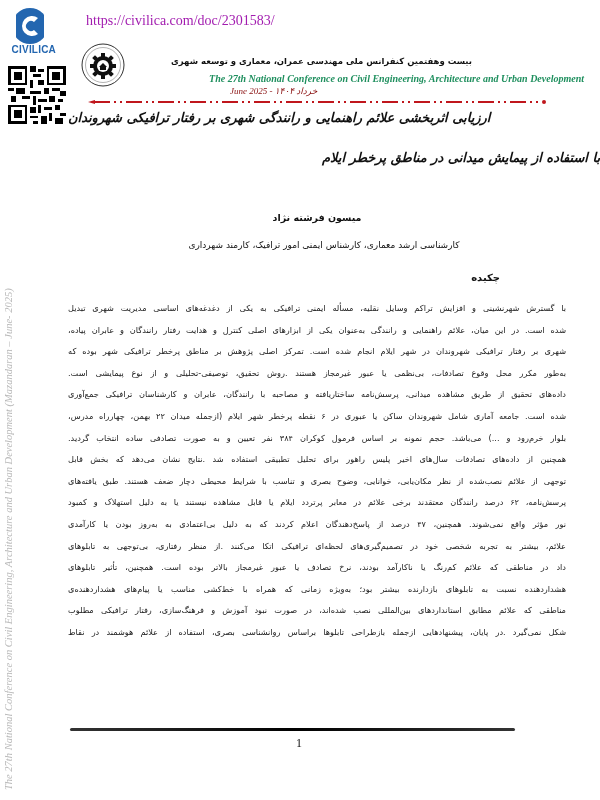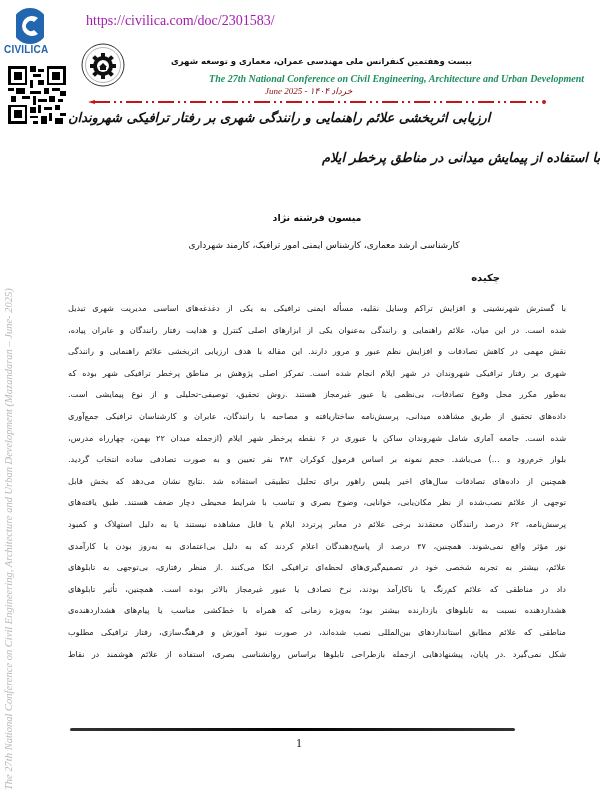--- a/index.html
+++ b/index.html
@@ -1,31 +1,31 @@
 <!DOCTYPE html>
 <html><head>
 <meta charset="utf-8">
 <style>
   * { box-sizing: border-box; margin: 0; padding: 0; }
   html, body { width: 600px; height: 800px; background: #ffffff; overflow: hidden; }
   body { position: relative; font-family: "DejaVu Sans", sans-serif; color: #111; }
 
   .logo { position: absolute; left: 4px; top: 6px; width: 52px; height: 50px; }
   .logo svg { display: block; margin: 0 auto; }
-  .logo-text { position: absolute; left: 4px; top: 44px; width: 52px; text-align: left; font-family: "Liberation Sans", sans-serif; font-weight: bold; font-size: 10px; color: #2366b0; letter-spacing: 0.2px; }
+  .logo-text { position: absolute; left: 4px; top: 44px; width: 52px; text-align: right; font-family: "Liberation Sans", sans-serif; font-weight: bold; font-size: 10px; color: #2366b0; letter-spacing: 0.2px; }
 
   .url { position: absolute; left: 86px; top: 13px; font-family: "Liberation Serif", serif; font-size: 14px; color: #a21caf; }
 
   .qr { position: absolute; left: 8px; top: 66px; width: 58px; height: 58px; }
 
   .conf-emblem { position: absolute; left: 80px; top: 42px; width: 46px; height: 46px; }
 
   .conf-fa { position: absolute; right: 128px; top: 56px; font-family: "DejaVu Sans", sans-serif; font-size: 8.5px; font-weight: bold; direction: rtl; color: #111; }
   .conf-en { position: absolute; right: 16px; top: 73px; font-family: "Liberation Serif", serif; font-style: italic; font-weight: bold; font-size: 10px; color: #1f8f5e; white-space: nowrap; }
-  .conf-date { position: absolute; left: 230px; top: 86px; font-family: "Liberation Serif", serif; font-style: italic; font-size: 9px; color: #8a1010; direction: rtl; margin-left: 35px; }
+  .conf-date { position: absolute; left: 230px; top: 86px; font-family: "Liberation Serif", serif; font-style: italic; font-size: 9px; color: #8a1010; direction: rtl; }
 
   .divider-line { position: absolute; left: 88px; top: 100px; width: 460px; height: 4px; }
 
   .title1 { position: absolute; right: 52px; top: 110px; width: 480px; text-align: left; direction: rtl; font-family: "DejaVu Serif", serif; font-style: italic; font-weight: bold; font-size: 13px; color: #111; }
   .title2 { position: absolute; left: 0; width: 600px; top: 150px; text-align: right; direction: rtl; font-family: "DejaVu Serif", serif; font-style: italic; font-weight: bold; font-size: 13px; color: #111; padding-left: 30px; }
 
   .author { position: absolute; left: 0; width: 600px; top: 212px; text-align: center; direction: rtl; font-size: 9.5px; font-weight: bold; padding-left: 34px; }
   .affil { position: absolute; left: 0; width: 600px; top: 240px; text-align: center; direction: rtl; font-size: 9px; padding-left: 48px; }
   .abstract-heading { position: absolute; right: 100px; top: 272px; direction: rtl; font-size: 10px; font-weight: bold; }
 
@@ -132,21 +132,20 @@
 <div class="title1">ارزیابی اثربخشی علائم راهنمایی و رانندگی شهری بر رفتار ترافیکی شهروندان</div>
 <div class="title2">با استفاده از پیمایش میدانی در مناطق پرخطر ایلام</div>
 
 <div class="author">میسون فرشته نژاد</div>
 <div class="affil">کارشناسی ارشد معماری، کارشناس ایمنی امور ترافیک، کارمند شهرداری</div>
 
 <div class="abstract-heading">چکیده</div>
 <div class="abstract">
   <span class="line">با گسترش شهرنشینی و افزایش تراکم وسایل نقلیه، مسأله ایمنی ترافیکی به یکی از دغدغه‌های اساسی مدیریت شهری تبدیل</span>
   <span class="line">شده است. در این میان، علائم راهنمایی و رانندگی به‌عنوان یکی از ابزارهای اصلی کنترل و هدایت رفتار رانندگان و عابران پیاده،</span>
-  <span class="line">نقش مهمی در کاهش تصادفات و افزایش نظم عبور و مرور دارند. این مقاله با هدف ارزیابی اثربخشی علائم راهنمایی و رانندگی</span>
   <span class="line">شهری بر رفتار ترافیکی شهروندان در شهر ایلام انجام شده است. تمرکز اصلی پژوهش بر مناطق پرخطر ترافیکی شهر بوده که</span>
   <span class="line">به‌طور مکرر محل وقوع تصادفات، بی‌نظمی یا عبور غیرمجاز هستند .روش تحقیق، توصیفی-تحلیلی و از نوع پیمایشی است.</span>
   <span class="line">داده‌های تحقیق از طریق مشاهده میدانی، پرسش‌نامه ساختاریافته و مصاحبه با رانندگان، عابران و کارشناسان ترافیکی جمع‌آوری</span>
   <span class="line">شده است. جامعه آماری شامل شهروندان ساکن یا عبوری در ۶ نقطه پرخطر شهر ایلام (ازجمله میدان ۲۲ بهمن، چهارراه مدرس،</span>
   <span class="line">بلوار خرم‌رود و ...) می‌باشد. حجم نمونه بر اساس فرمول کوکران ۳۸۴ نفر تعیین و به صورت تصادفی ساده انتخاب گردید.</span>
   <span class="line">همچنین از داده‌های تصادفات سال‌های اخیر پلیس راهور برای تحلیل تطبیقی استفاده شد .نتایج نشان می‌دهد که بخش قابل</span>
   <span class="line">توجهی از علائم نصب‌شده از نظر مکان‌یابی، خوانایی، وضوح بصری و تناسب با شرایط محیطی دچار ضعف هستند. طبق یافته‌های</span>
   <span class="line">پرسش‌نامه، ۶۲ درصد رانندگان معتقدند برخی علائم در معابر پرتردد ایلام یا قابل مشاهده نیستند یا به دلیل استهلاک و کمبود</span>
   <span class="line">نور مؤثر واقع نمی‌شوند. همچنین، ۴۷ درصد از پاسخ‌دهندگان اعلام کردند که به دلیل بی‌اعتمادی به به‌روز بودن یا کارآمدی</span>
   <span class="line">علائم، بیشتر به تجربه شخصی خود در تصمیم‌گیری‌های لحظه‌ای ترافیکی اتکا می‌کنند .از منظر رفتاری، بی‌توجهی به تابلوهای</span>

